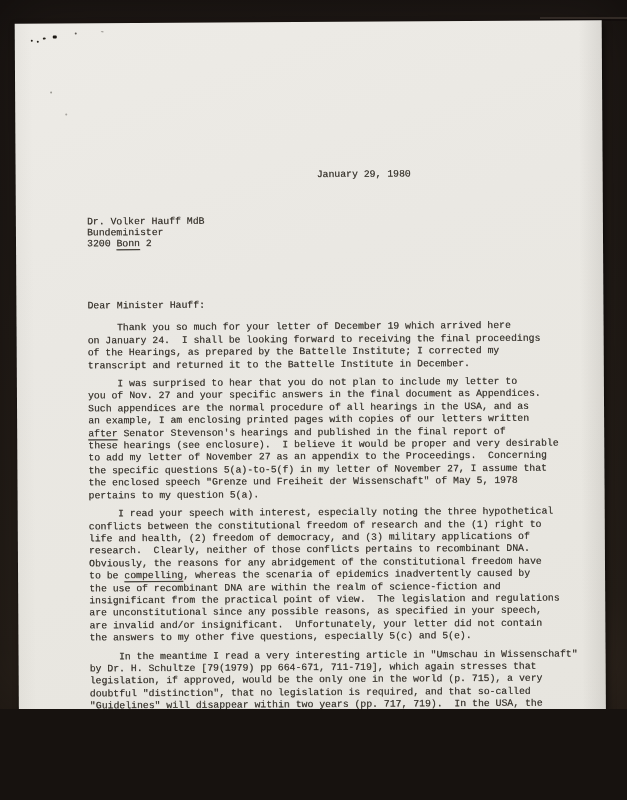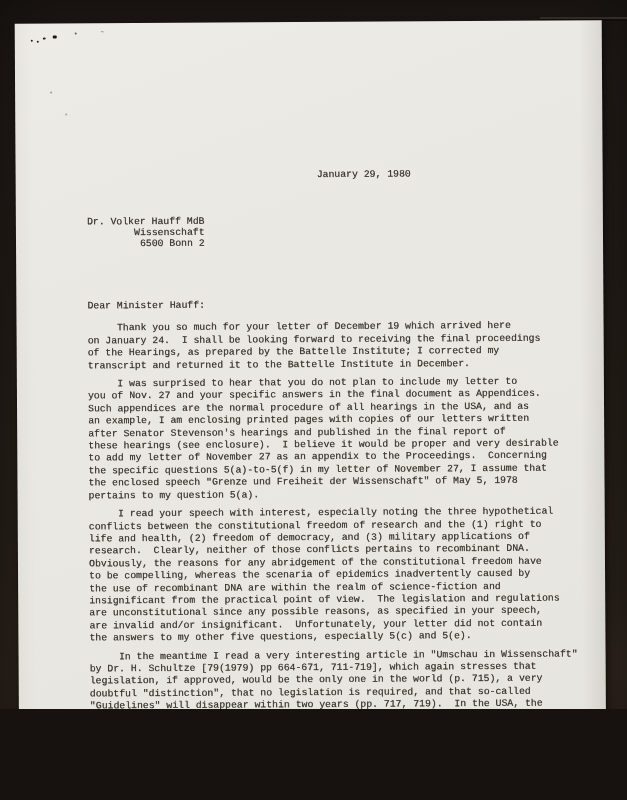--- a/index.html
+++ b/index.html
@@ -68,22 +68,23 @@
     left: 71px; top: 194px;
     line-height: 10.9px;
   }
   .flow {
     position: absolute;
     left: 71px; top: 277px;
   }
   .salutation { line-height: 12.4px; margin-bottom: 10px; }
   .para { line-height: 12.4px; margin-bottom: 6px; }
   .line { min-height: 12.4px; }
-  .address .line { min-height: 10.9px; text-align: right; }
+  .address .line { min-height: 10.9px; }
   span.u {
+    text-decoration: underline;
     text-decoration-thickness: 1px;
     text-underline-offset: 2.5px;
     text-decoration-color: rgba(58,54,47,0.9);
   }
 </style>
 </head>
 <body>
 
 <div class="scene">
   <div class="seam"></div>
@@ -94,21 +95,21 @@
     <div class="speck s2"></div>
     <div class="speck s3"></div>
     <div class="speck s4"></div>
     <div class="speck s5"></div>
     <div class="speck s6"></div>
     <div class="speck s7"></div>
     <div class="speck s8"></div>
 
     <div class="txt date">January 29, 1980</div>
 
-    <div class="txt address"><div class="line"><span>Dr. Volker Hauff MdB</span></div><div class="line"><span>Wissenschaft</span></div><div class="line"><span>6500 </span><span class="u">Bonn</span><span> 2</span></div></div>
+    <div class="txt address"><div class="line"><span>Dr. Volker Hauff MdB</span></div><div class="line"><span>Bundeminister</span></div><div class="line"><span>3200 </span><span class="u">Bonn</span><span> 2</span></div></div>
 
     <div class="flow">
       <div class="txt salutation">Dear Minister Hauff:</div>
       <div id="paras">
           <div class="txt para"><div class="line"><span>     Thank you so much for your letter of December 19 which arrived here</span></div><div class="line"><span>on January 24.  I shall be looking forward to receiving the final proceedings</span></div><div class="line"><span>of the Hearings, as prepared by the Battelle Institute; I corrected my</span></div><div class="line"><span>transcript and returned it to the Battelle Institute in December.</span></div></div>
           <div class="txt para"><div class="line"><span>     I was surprised to hear that you do not plan to include my letter to</span></div><div class="line"><span>you of Nov. 27 and your specific answers in the final document as Appendices.</span></div><div class="line"><span>Such appendices are the normal procedure of all hearings in the USA, and as</span></div><div class="line"><span>an example, I am enclosing printed pages with copies of our letters written</span></div><div class="line"><span class="u">after</span><span> Senator Stevenson's hearings and published in the final report of</span></div><div class="line"><span>these hearings (see enclosure).  I believe it would be proper and very desirable</span></div><div class="line"><span>to add my letter of November 27 as an appendix to the Proceedings.  Concerning</span></div><div class="line"><span>the specific questions 5(a)-to-5(f) in my letter of November 27, I assume that</span></div><div class="line"><span>the enclosed speech "Grenze und Freiheit der Wissenschaft" of May 5, 1978</span></div><div class="line"><span>pertains to my question 5(a).</span></div></div>
           <div class="txt para"><div class="line"><span>     I read your speech with interest, especially noting the three hypothetical</span></div><div class="line"><span>conflicts between the constitutional freedom of research and the (1) right to</span></div><div class="line"><span>life and health, (2) freedom of democracy, and (3) military applications of</span></div><div class="line"><span>research.  Clearly, neither of those conflicts pertains to recombinant DNA.</span></div><div class="line"><span>Obviously, the reasons for any abridgement of the constitutional freedom have</span></div><div class="line"><span>to be </span><span class="u">compelling</span><span>, whereas the scenaria of epidemics inadvertently caused by</span></div><div class="line"><span>the use of recombinant DNA are within the realm of science-fiction and</span></div><div class="line"><span>insignificant from the practical point of view.  The legislation and regulations</span></div><div class="line"><span>are unconstitutional since any possible reasons, as specified in your speech,</span></div><div class="line"><span>are invalid and/or insignificant.  Unfortunately, your letter did not contain</span></div><div class="line"><span>the answers to my other five questions, especially 5(c) and 5(e).</span></div></div>
           <div class="txt para"><div class="line"><span>     In the meantime I read a very interesting article in "Umschau in Wissenschaft"</span></div><div class="line"><span>by Dr. H. Schultze [79(1979) pp 664-671, 711-719], which again stresses that</span></div><div class="line"><span>legislation, if approved, would be the only one in the world (p. 715), a very</span></div><div class="line"><span>doubtful "distinction", that no legislation is required, and that so-called</span></div><div class="line"><span>"Guidelines" will disappear within two years (pp. 717, 719).  In the USA, the</span></div></div>
         </div>
     </div>

